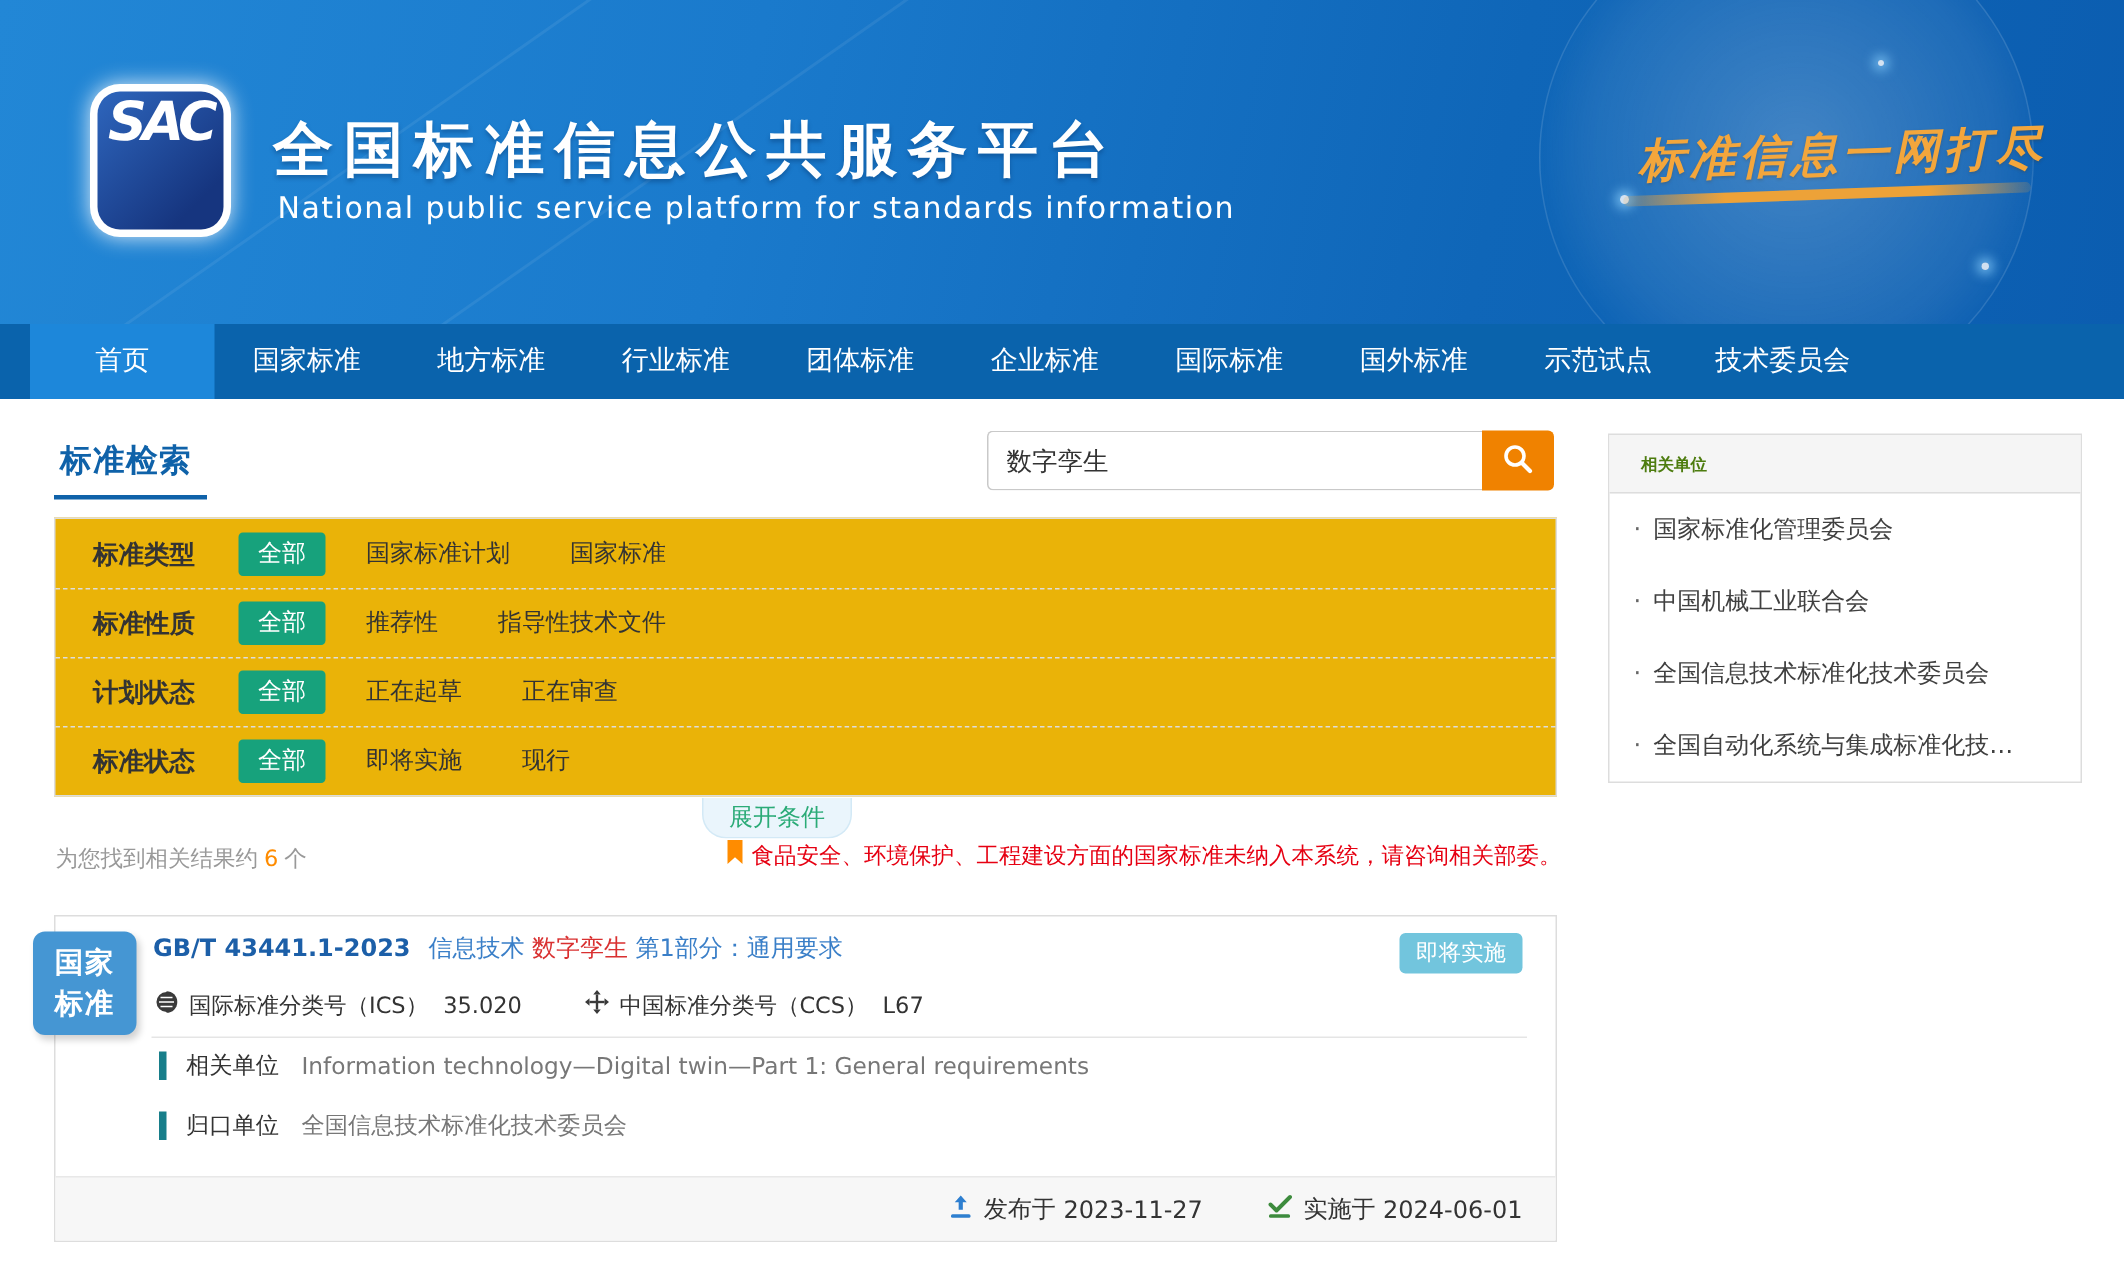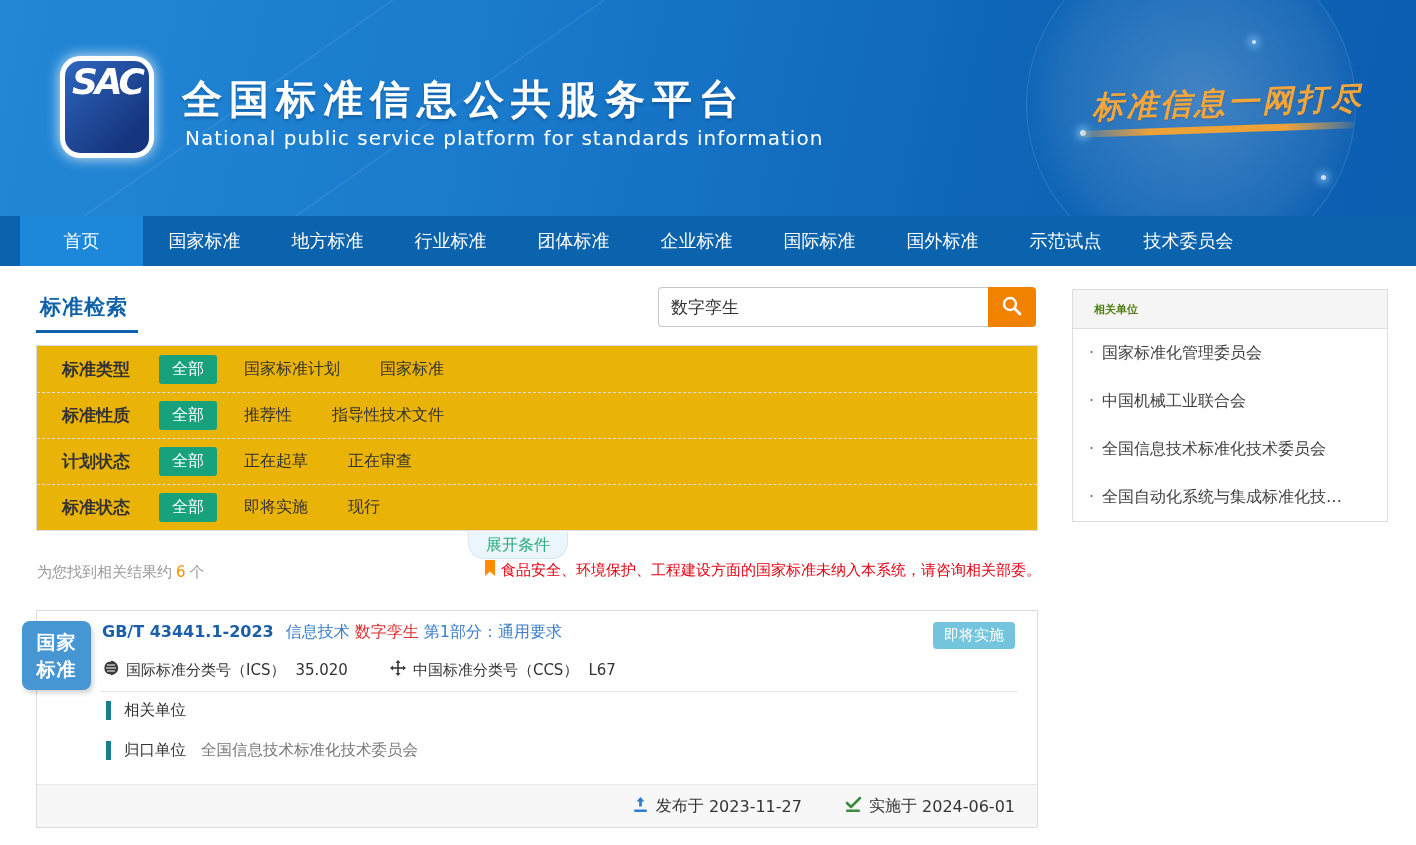--- a/index.html
+++ b/index.html
@@ -249,20 +249,21 @@
             </svg>
         </span>
         <span>实施于</span>&nbsp;<span>2024-06-01</span>
       </div>
     </div>
   </div>
 
   <div class="detail-row row1">
     <span class="teal-bar"></span>
     <span class="detail-label">相关单位</span>
+    <span class="detail-value">Information technology—Digital twin—Part 1: General requirements</span>
   </div>
   <div class="detail-row row2">
     <span class="teal-bar"></span>
     <span class="detail-label">归口单位</span>
     <span class="detail-value">全国信息技术标准化技术委员会</span>
   </div>
 
 </div>
 
 </body></html>

